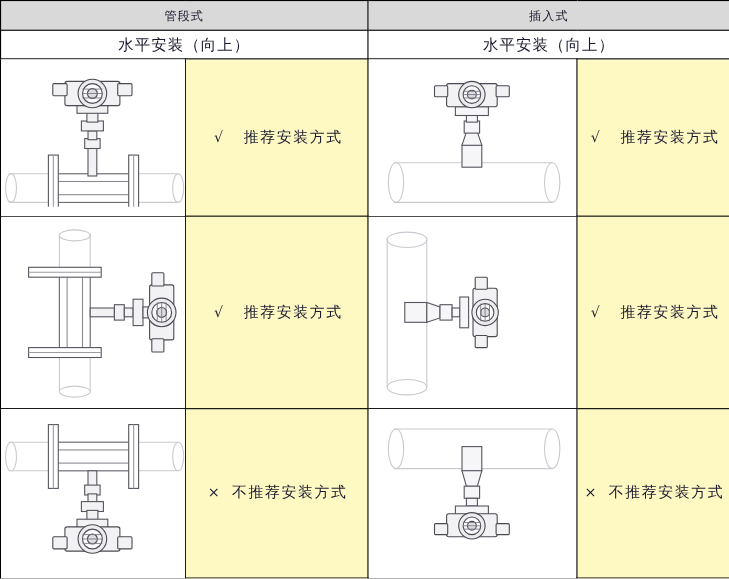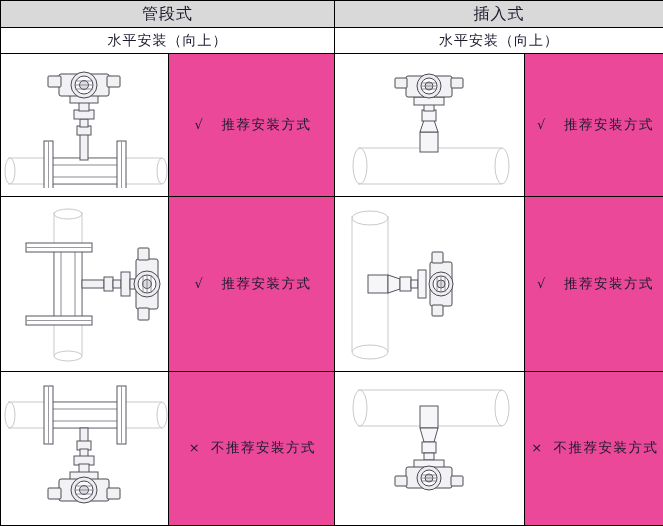--- a/index.html
+++ b/index.html
@@ -21,40 +21,40 @@
     table-layout: fixed;
   }
   table.install-table td {
     border: 1px solid #000000;
     padding: 0;
     vertical-align: middle;
     text-align: center;
   }
   .hdr-cell {
     background: #d9d9d9;
-    font-size: 16px;
+    font-size: 11px;
     letter-spacing: 1px;
     height: 24px;
   }
   .sub-cell {
     font-size: 14px;
     letter-spacing: 1px;
     height: 23px;
     background: #ffffff;
     font-family: Liberation Mono, monospace;
   }
   .diagram-cell {
     position: relative;
     background: #ffffff;
   }
   .note-cell {
     font-size: 13.5px;
     letter-spacing: 1.5px;
     white-space: nowrap;
-    background: #ec4899;
+    background: #fef9c3;
   }
   .note-inner {
     display: inline-block;
     text-align: left;
   }
   .mark {
     display: inline-block;
     width: 16px;
     text-align: center;
     font-family: "DejaVu Sans", sans-serif;

